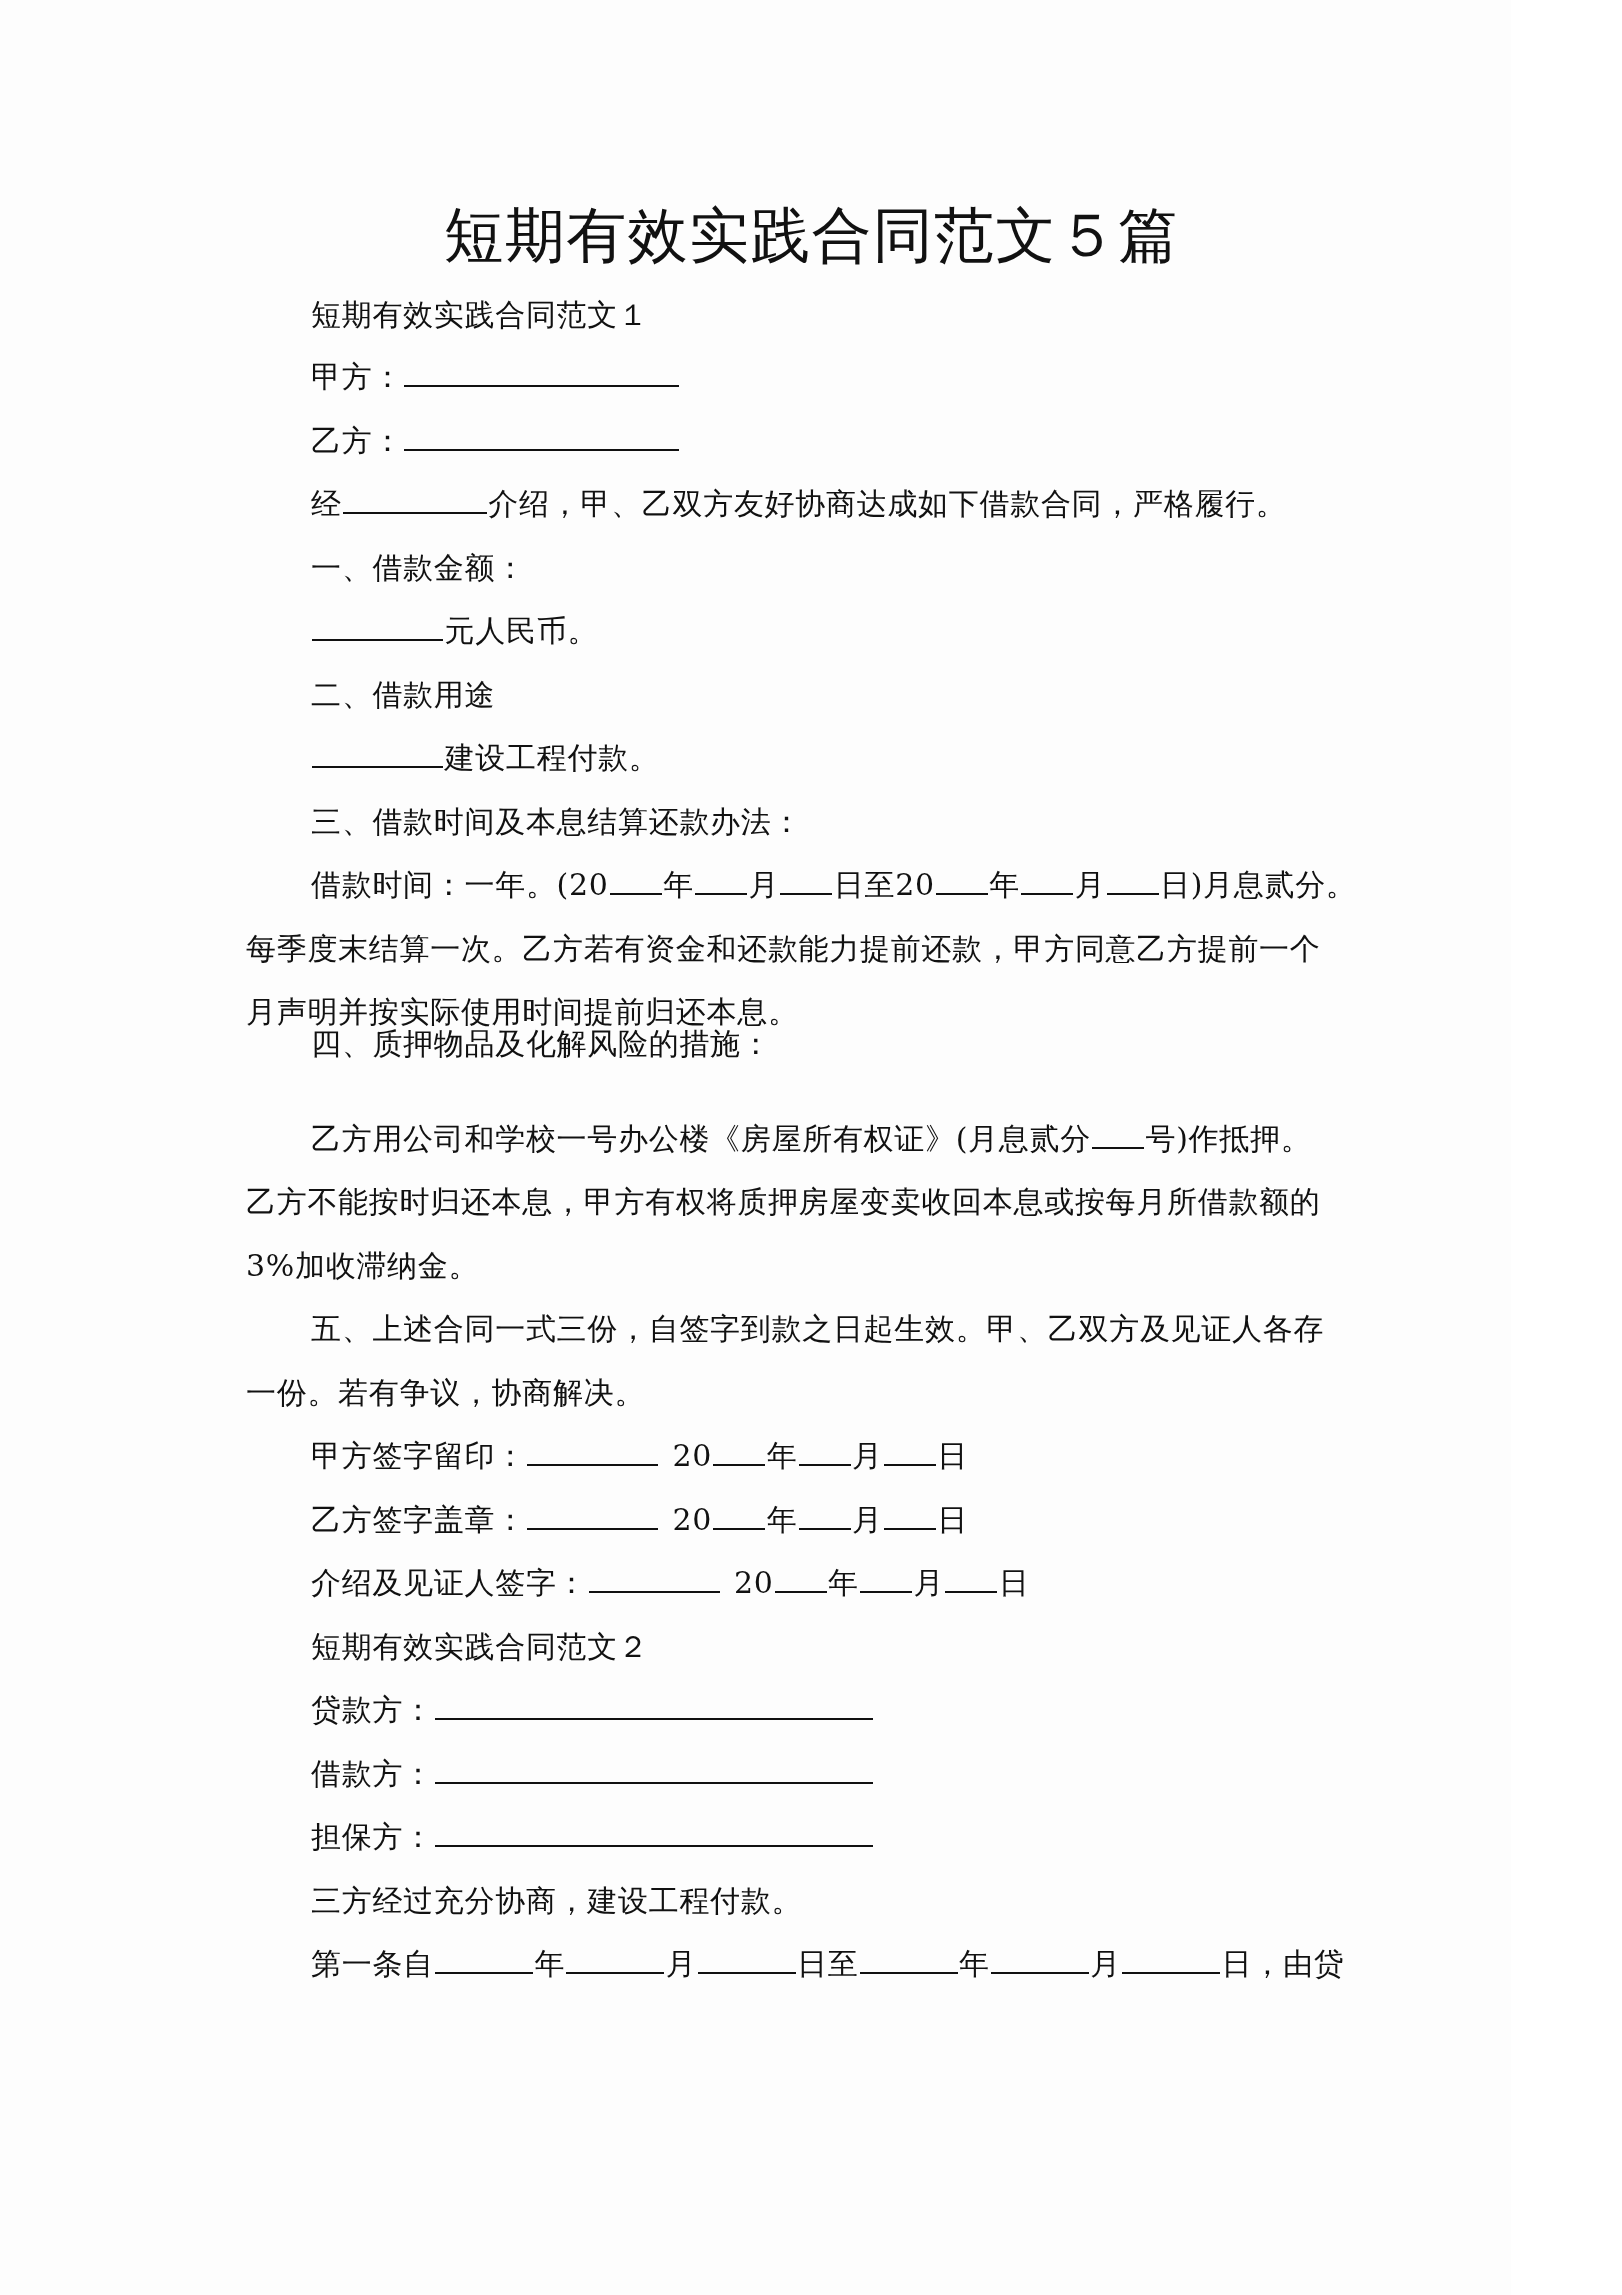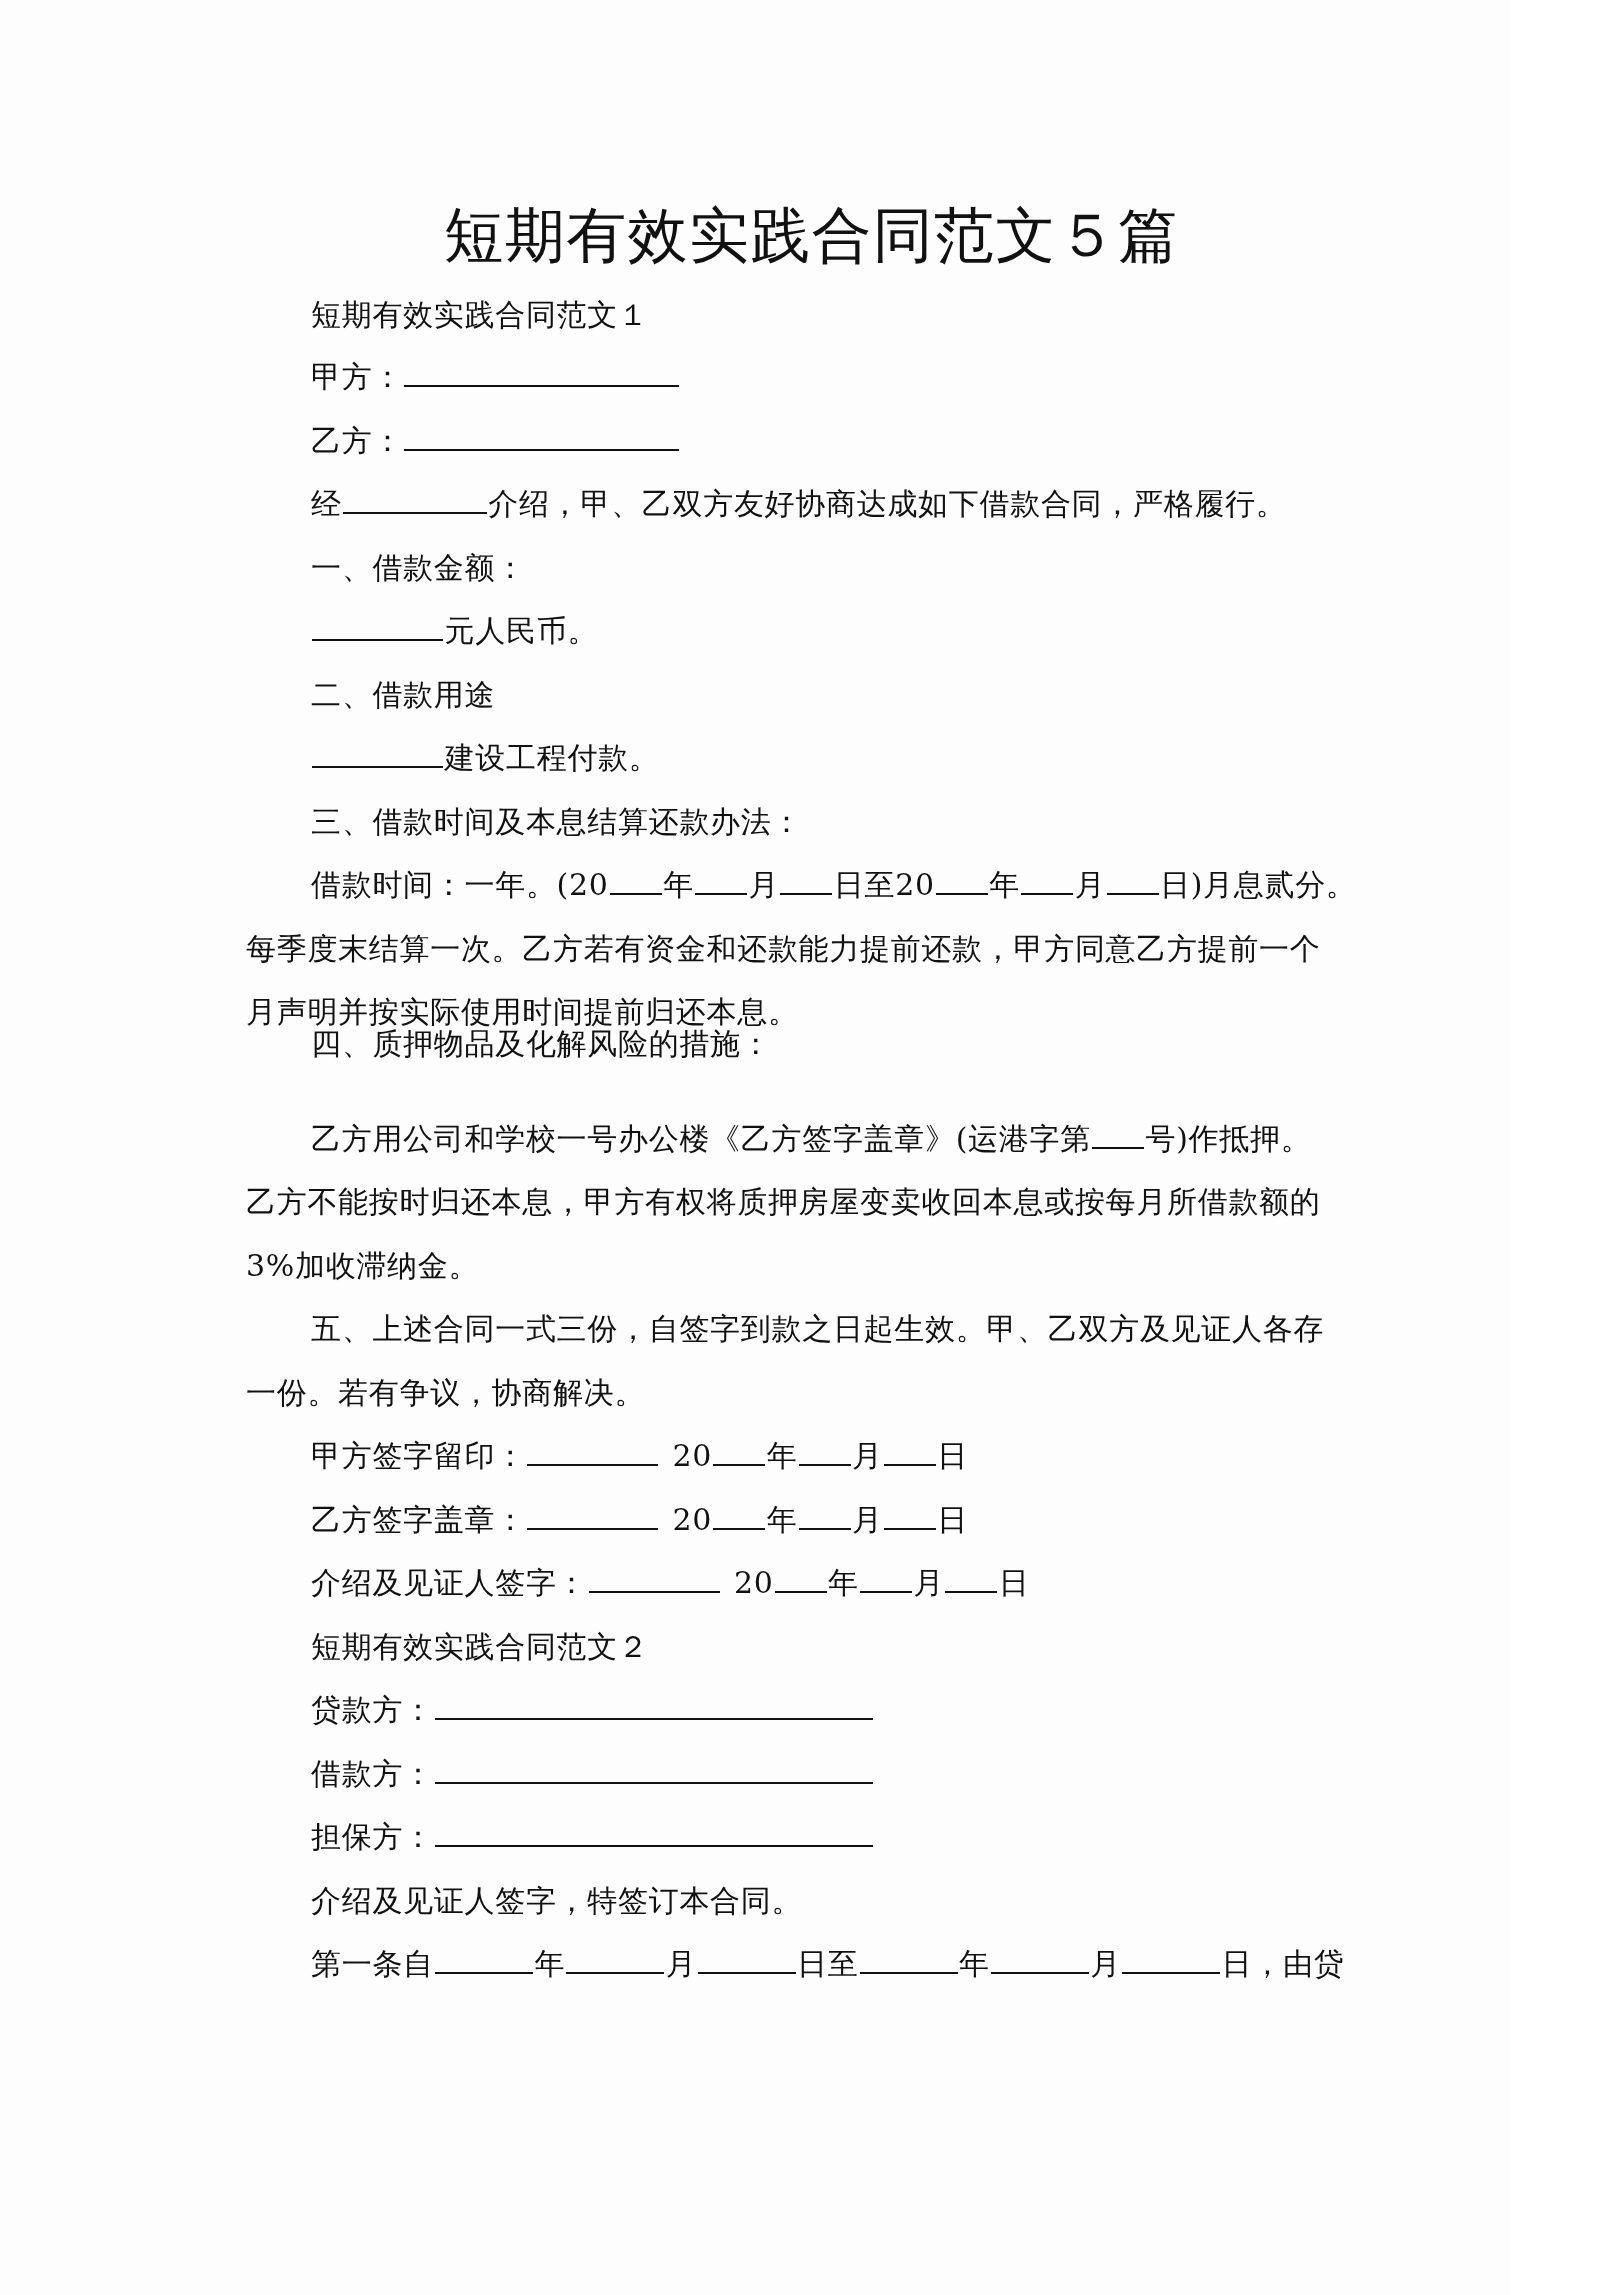--- a/index.html
+++ b/index.html
@@ -70,21 +70,21 @@
   <div class="line ind" style="top:865px;">
     <span>借款时间：一年。(20</span><span class="blank w-sm"></span><span>年</span><span class="blank w-sm"></span><span>月</span><span class="blank w-sm"></span><span>日至20</span><span class="blank w-sm"></span><span>年</span><span class="blank w-sm"></span><span>月</span><span class="blank w-sm"></span><span>日)月息贰分。</span>
   </div>
 
   <div class="line flush" style="top:929px;">每季度末结算一次。乙方若有资金和还款能力提前还款，甲方同意乙方提前一个</div>
   <div class="line flush" style="top:992px;">月声明并按实际使用时间提前归还本息。</div>
 
   <div class="line ind" style="top:1024px;">四、质押物品及化解风险的措施：</div>
 
   <div class="line ind" style="top:1119px;">
-    <span>乙方用公司和学校一号办公楼《乙方签字盖章》(运港字第</span><span class="blank w-sm"></span><span>号)作抵押。</span>
+    <span>乙方用公司和学校一号办公楼《房屋所有权证》(月息贰分</span><span class="blank w-sm"></span><span>号)作抵押。</span>
   </div>
 
   <div class="line flush" style="top:1182px;">乙方不能按时归还本息，甲方有权将质押房屋变卖收回本息或按每月所借款额的</div>
   <div class="line flush" style="top:1246px;">3%加收滞纳金。</div>
 
   <div class="line ind" style="top:1309px;">五、上述合同一式三份，自签字到款之日起生效。甲、乙双方及见证人各存</div>
   <div class="line flush" style="top:1373px;">一份。若有争议，协商解决。</div>
 
   <div class="line ind" style="top:1436px;">
     <span>甲方签字留印：</span><span class="blank w-mm"></span><span class="sp"></span><span>20</span><span class="blank w-sm"></span><span>年</span><span class="blank w-sm"></span><span>月</span><span class="blank w-sm"></span><span>日</span>
@@ -105,21 +105,21 @@
   </div>
 
   <div class="line ind" style="top:1754px;">
     <span>借款方：</span><span class="blank w-xxl"></span>
   </div>
 
   <div class="line ind" style="top:1817px;">
     <span>担保方：</span><span class="blank w-xxl"></span>
   </div>
 
-  <div class="line ind" style="top:1881px;">介绍及见证人签字，特签订本合同。</div>
+  <div class="line ind" style="top:1881px;">三方经过充分协商，建设工程付款。</div>
 
   <div class="line ind" style="top:1944px;">
     <span>第一条自</span><span class="blank w-d"></span><span>年</span><span class="blank w-d"></span><span>月</span><span class="blank w-d"></span><span>日至</span><span class="blank w-d"></span><span>年</span><span class="blank w-d"></span><span>月</span><span class="blank w-d"></span><span>日，由贷</span>
   </div>
 
 
 </div>
 
 
 </body></html>

